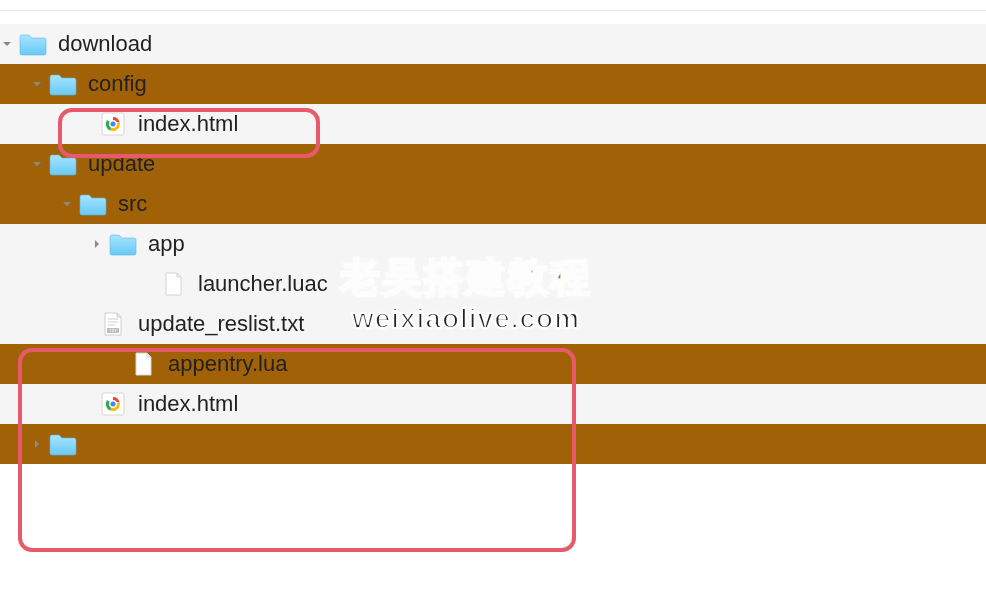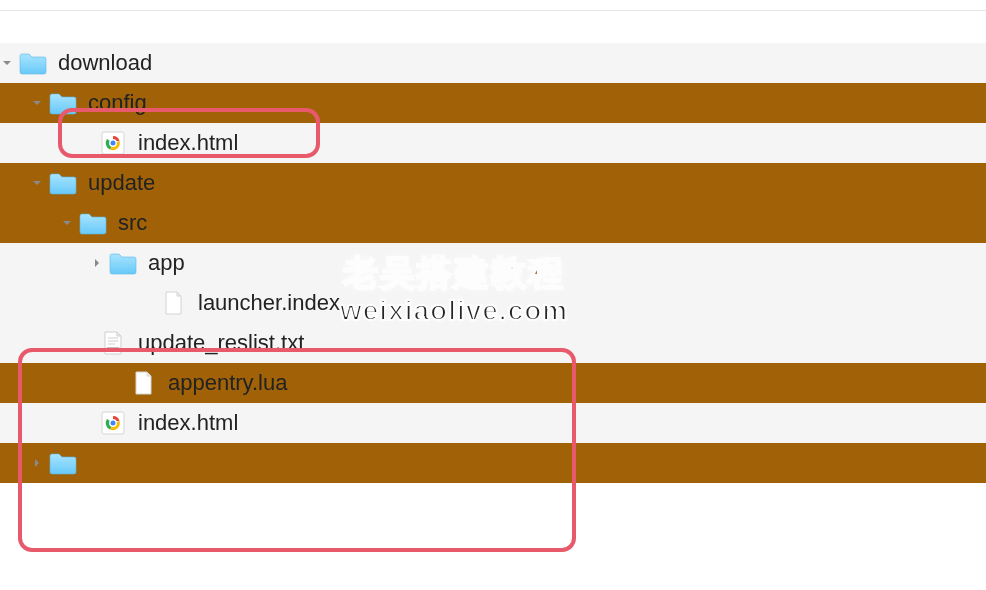--- a/index.html
+++ b/index.html
@@ -6,21 +6,21 @@
   html, body {
     width: 986px;
     height: 590px;
     font-family: -apple-system, "Helvetica Neue", Arial, sans-serif;
     font-size: 22px;
     color: #222;
     background: #fff;
     overflow: hidden;
     position: relative;
   }
-  .tree { padding-top: 43px; border-radius: 9px; }
+  .tree { padding-top: 24px; border-radius: 9px; }
   .row {
     height: 40px;
     display: flex;
     align-items: center;
     white-space: nowrap;
     position: relative;
   }
   .row.stripe { background: #f5f5f5; }
   .row.plain  { background: #a16207; }
 
@@ -61,21 +61,21 @@
 
   
   .watermark {
     position: absolute;
     left: 340px; top: 250px;
     pointer-events: none;
     text-align: center;
     opacity: 0.85;
   }
   .wm-line1 {
-    font-size: 35px;
+    font-size: 40px;
     font-weight: 700;
     color: #a16207;
     -webkit-text-stroke: 2px #ffffff;
     text-shadow: 0 0 6px rgba(255,255,255,0.9);
     letter-spacing: 2px;
   }
   .wm-line2 {
     font-size: 28px;
     font-weight: 700;
     color: #000000;
@@ -187,21 +187,21 @@
     </div>
     <div class="row stripe">
       <span class="spacer" style="width: 140px;"></span>
       <span class="disclosure"></span>
       <span class="icon">
         <svg viewBox="0 0 30 26">
           <path d="M8 2 L19 2 L23 6 L23 24 L8 24 Z" fill="#ffffff" stroke="#d4d4d4"></path>
           <path d="M19 2 L19 6 L23 6 Z" fill="#f1f1f1" stroke="#d4d4d4"></path>
         </svg>
       </span>
-      <span class="label">launcher.index</span>
+      <span class="label">launcher.luac</span>
     </div>
     <div class="row stripe">
       <span class="spacer" style="width: 80px;"></span>
       <span class="disclosure"></span>
       <span class="icon">
         <svg viewBox="0 0 30 26">
           <path d="M7 2 L19 2 L23 6 L23 24 L7 24 Z" fill="#ffffff" stroke="#cfcfcf"></path>
           <path d="M19 2 L19 6 L23 6 Z" fill="#eeeeee" stroke="#cfcfcf"></path>
           <rect x="9" y="17" width="12" height="5" fill="#bdbdbd"></rect>
           <text x="15" y="21" font-size="4" text-anchor="middle" fill="#ffffff" font-family="Arial">TXT</text>

